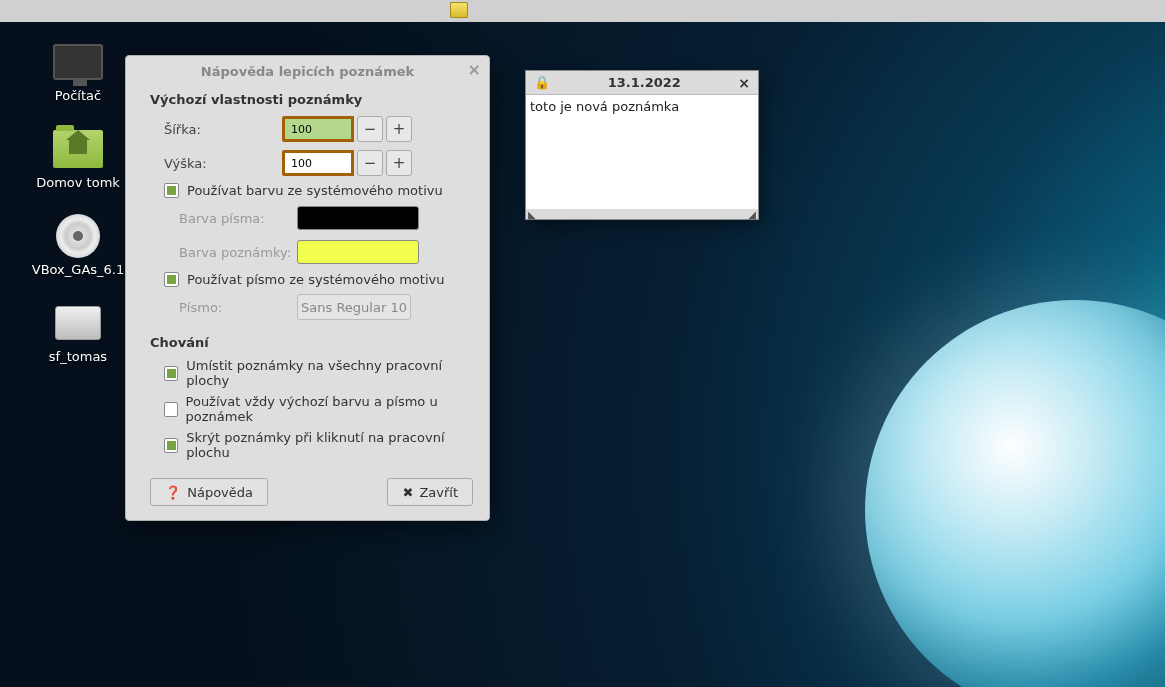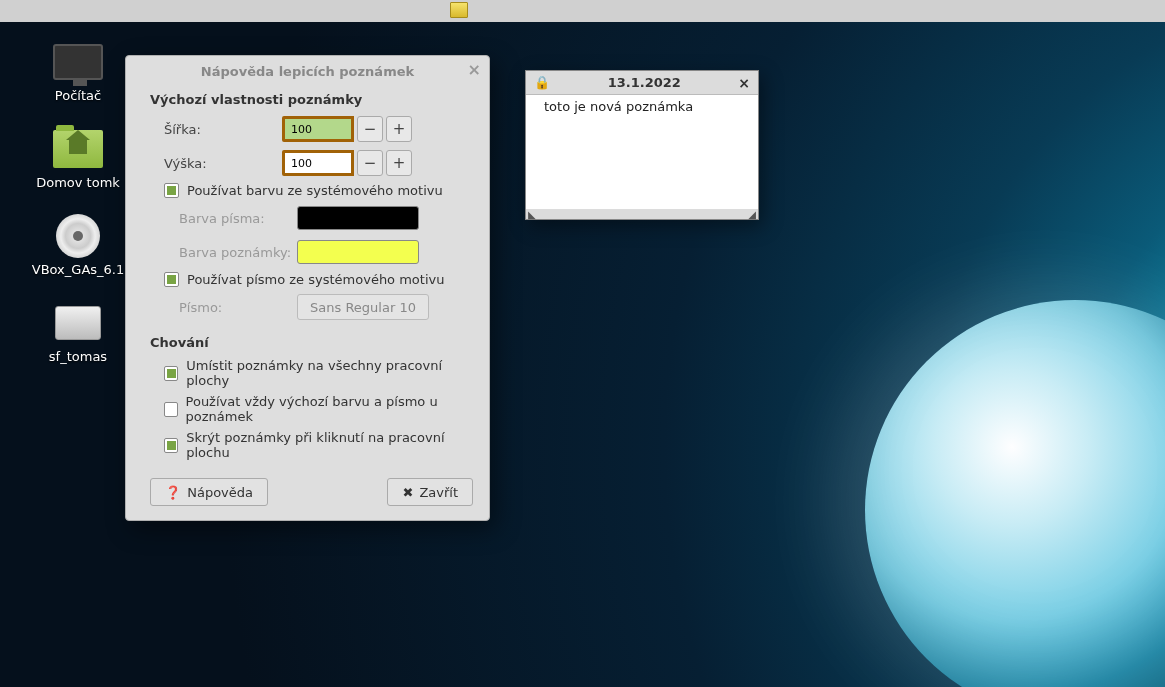--- a/index.html
+++ b/index.html
@@ -86,21 +86,21 @@
   }
   .chk-row { display:flex; align-items:center; margin: 6px 0 6px 14px; }
   .chk { width:15px; height:15px; border:1px solid #888; margin-right:8px; display:flex; align-items:center; justify-content:center; border-radius:2px; background:#fff; cursor:pointer; }
   .chk.on::after { content:""; width:9px; height:9px; background:#79a444; }
   .swatch {
     width:122px; height:24px; border:1px solid #888; border-radius:3px; cursor:pointer;
   }
   .swatch.black { background:#000; }
   .swatch.yellow { background:#f3ff4f; }
   .font-btn {
-    width:132px; height:26px; border:1px solid #bbb; background:#e4e4e4;
+    width:114px; height:26px; border:1px solid #bbb; background:#e4e4e4;
     color:#888; border-radius:3px; display:flex; align-items:center; justify-content:center;
     cursor:default;
   }
   .dlg-buttons { display:flex; justify-content:space-between; margin-top:18px; }
   .btn {
     height:28px; padding: 0 14px;
     background:#e2e2e2; border:1px solid #aaa; border-radius:3px;
     display:flex; align-items:center; gap:6px; cursor:pointer;
     font-size:13px; color:#333;
   }
@@ -121,21 +121,21 @@
     background: #dcdcdc;
     border-bottom:1px solid #bbb;
     display:flex; align-items:center;
     position:relative;
     font-weight: bold;
     color:#333;
   }
   .note-lock { padding: 0 8px; cursor:pointer; color:#444; }
   .note-title { flex:1; text-align:center; }
   .note-x { padding: 0 8px; cursor:pointer; color:#333; font-size:14px; }
-  .note-body { flex:1; padding: 4px 18px; color:#222; background:#fff; cursor:text; }
+  .note-body { flex:1; padding: 4px 4px; color:#222; background:#fff; cursor:text; }
   .note-resize {
     height:10px; position:relative; background:#dcdcdc;
   }
   .note-resize::before, .note-resize::after {
     content:"◢"; position:absolute; bottom:-1px; font-size:10px; color:#555;
   }
   .note-resize::before { left:2px; transform: scaleX(-1); }
   .note-resize::after { right:2px; }
 </style>
 </head>

